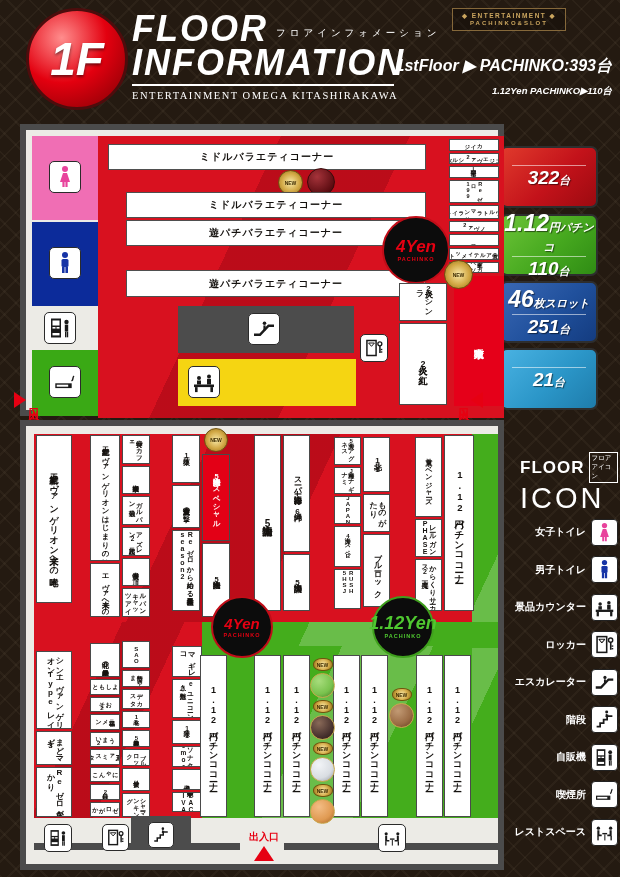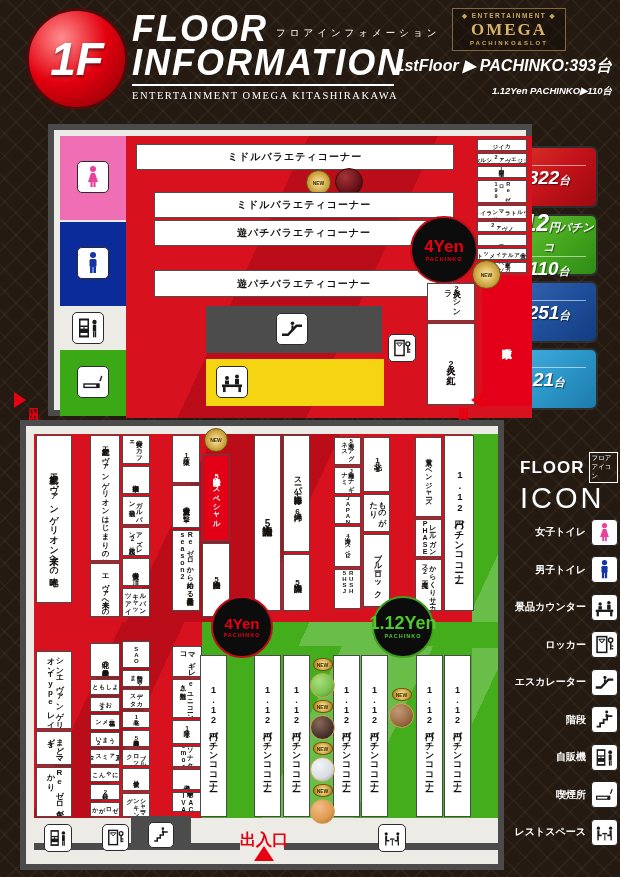--- a/index.html
+++ b/index.html
@@ -50,21 +50,21 @@
   .lg-jp{font-size:6.5px;border:1px solid #fff;padding:1px 2px;}
   .lg-icon{font-size:29px;letter-spacing:3px;margin-left:8px;line-height:1.05;}
   .lg-row{display:flex;align-items:center;justify-content:flex-end;height:37.5px;gap:5px;}
   .lg-label{font-size:10px;font-weight:bold;white-space:nowrap;}
   .licon{width:27px;height:27px;background:#fff;border:1px solid #222;border-radius:4px;
     color:#1a1a1a;flex:0 0 auto;display:flex;align-items:center;justify-content:center;padding:2px;box-sizing:border-box;}
   .licon svg{width:100%;height:100%;}
   .licon.c-male{color:#1634a6;} .licon.c-female{color:#e8439c;}
   
   .mapbox{left:20px;background:#ecebe6;border:6px solid #4b4b4b;box-sizing:border-box;}
-  .map1{top:124px;width:484px;height:292px;margin-left:28px;}
+  .map1{top:124px;width:484px;height:292px;}
   .map2{top:420px;width:484px;height:450px;}
   .redz{background:
     linear-gradient(115deg, rgba(120,0,12,0) 34%, rgba(120,0,12,.30) 34%, rgba(120,0,12,.30) 58%, rgba(120,0,12,0) 58%),
     #d8111f;}
   .greenz{background:
     linear-gradient(115deg, rgba(255,255,255,0) 40%, rgba(255,255,255,.20) 40%, rgba(255,255,255,.20) 66%, rgba(255,255,255,0) 66%),
     #44ad1c;}
   .blockpink{background:#f06eb4;} .blocknavy{background:#0c2b9a;} .blockgreen{background:#3aa915;}
   .blockyellow{background:#f5d512;} .blockgray{background:#4c4c4c;}
   .iconbox{background:#fff;border:1.5px solid #2b2b2b;border-radius:5px;
@@ -97,21 +97,21 @@
   #l2 .mb:first-child{flex:2.4;font-size:7px;}
   #l3 .mb:nth-child(1){flex:1.7;} #l3 .mb:nth-child(3){flex:1.2;}
   #l3 .mb:nth-child(7){flex:1.4;} #l3 .mb:nth-child(8){flex:1.5;}
   #l4 .mb:nth-child(1){flex:1.5;font-size:7.5px;} #l4 .mb:nth-child(2){flex:1.9;}
   #l4 .mb:nth-child(3){flex:1.1;} #l4 .mb:nth-child(6){flex:0.9;}
   #rb .mb:nth-child(4){flex:2.2;} #rb .mb:nth-child(5){flex:1.3;}
   .yencircle{position:absolute;border-radius:50%;background:#0c0c0c;
     display:flex;flex-direction:column;align-items:center;justify-content:center;line-height:1;}
   .yen-red{border:2px solid #c00d18;color:#e60012;}
   .yen-green{border:2px solid #3f9f1d;color:#4fc830;}
-  .yc-l1{font-weight:bold;}
+  .yc-l1{font-weight:bold;font-style:italic;}
   .yc-l2{font-weight:bold;font-size:5.5px;letter-spacing:1px;margin-top:2px;}
   .newb{background:radial-gradient(circle,#f9eaa9 0%,#d2a845 55%,#8d6d1a 100%);
     border:1px solid #6f540e;border-radius:50%;color:#3c2a00;
     display:flex;align-items:center;justify-content:center;font-size:5px;font-weight:bold;flex:0 0 auto;}
   .face{border-radius:50%;border:1.5px solid #caa84e;flex:0 0 auto;}
   .exit{position:absolute;display:flex;align-items:center;gap:2px;color:#e60012;font-weight:bold;}
   .exit .vt{color:#e60012;font-size:11px;line-height:1;}
   .tri-r{width:0;height:0;border-top:8px solid transparent;border-bottom:8px solid transparent;border-left:12px solid #e60012;}
   .tri-l{width:0;height:0;border-top:8px solid transparent;border-bottom:8px solid transparent;border-right:12px solid #e60012;}
   .tri-up{width:0;height:0;border-left:10px solid transparent;border-right:10px solid transparent;border-bottom:15px solid #e60012;}
@@ -132,36 +132,36 @@
     <div class="t-row1">
       <span class="t-en">FLOOR</span>
       <span class="t-jp">フロアインフォメーション</span>
     </div>
     <div class="t-en">INFORMATION</div>
     <div class="t-line"></div>
     <div class="t-sub">ENTERTAINMENT OMEGA KITASHIRAKAWA</div>
   </div>
   <div class="abs omega">
     <div class="om1">◆ ENTERTAINMENT ◆</div>
-    <div class="om2">OMEGA</div>
     <div class="om3">PACHINKO&amp;SLOT</div>
   </div>
   <div class="abs stats1">1stFloor ▶ PACHINKO:393台</div>
   <div class="abs stats2">
     <div>1.12Yen PACHINKO▶110台</div>
   </div>
 
   <div class="abs panel p-red" style="top:146px;">
     <div class="p-l2"><span class="cnt">322</span><span class="un">台</span></div>
   </div>
   <div class="abs panel p-green" style="top:214px;">
     <div class="p-l1"><span class="big">1.12</span><span class="sm">円パチンコ</span></div>
     <div class="p-l2"><span class="cnt">110</span><span class="un">台</span></div>
   </div>
   <div class="abs panel p-blue" style="top:281px;">
+    <div class="p-l1"><span class="big">46</span><span class="sm">枚スロット</span></div>
     <div class="p-l2"><span class="cnt">251</span><span class="un">台</span></div>
   </div>
   <div class="abs panel p-lblue" style="top:348px;">
     <div class="p-l2"><span class="cnt">21</span><span class="un">台</span></div>
   </div>
 
   <div class="abs legend">
     <div class="lg-head">
       <span class="lg-floor">FLOOR</span>
       <span class="lg-jp">フロアアイコン</span>
@@ -572,17 +572,17 @@
           <circle cx="5" cy="7" r="1.9"></circle>
           <path d="M3.8 9.4h2.4v5h2.6v1.8H3.8z"></path>
           <rect x="9.5" y="12.5" width="5.5" height="1.6"></rect>
           <rect x="11.8" y="14.1" width="1.2" height="7"></rect>
           <circle cx="19" cy="7" r="1.9"></circle>
           <path d="M20.2 9.4h-2.4v5h-2.6v1.8h5z"></path>
           <rect x="3.8" y="16" width="1.6" height="5"></rect>
           <rect x="18.8" y="16" width="1.6" height="5"></rect>
         </svg>
       </div>
-    <div class="abs" style="left:206px;top:404px;width:64px;text-align:center;color:#e60012;font-size:16px;font-weight:bold;">出入口</div>
+    <div class="abs" style="left:206px;top:404px;width:64px;text-align:center;color:#e60012;font-size:10px;font-weight:bold;">出入口</div>
     <div class="abs tri-up" style="left:228px;top:420px;"></div>
   </div>
 
 </div>
 
 </body></html>

